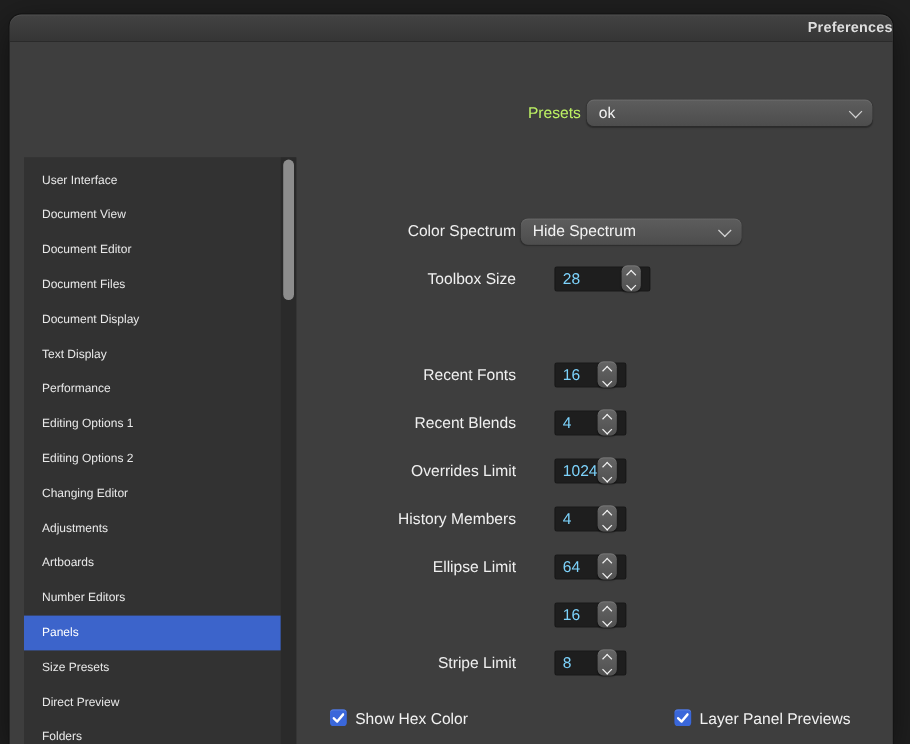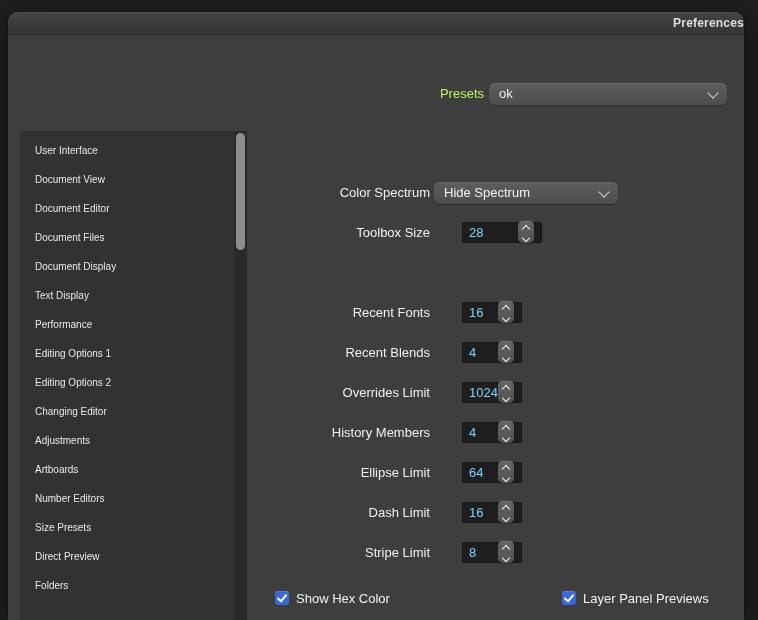--- a/index.html
+++ b/index.html
@@ -153,20 +153,23 @@
   </div>
         <div class="sb-item">
     <span>Adjustments</span>
   </div>
         <div class="sb-item">
     <span>Artboards</span>
   </div>
         <div class="sb-item">
     <span>Number Editors</span>
   </div>
+        <div class="sb-item selected">
+    <span>Panels</span>
+  </div>
         <div class="sb-item">
     <span>Size Presets</span>
   </div>
         <div class="sb-item">
     <span>Direct Preview</span>
   </div>
         <div class="sb-item">
     <span>Folders</span>
   </div>
       </div>
@@ -227,21 +230,20 @@
   </div>
       <div class="row" style="top: 450px;">
     <span class="form-label">Ellipse Limit</span>
     <input class="num-field" readonly="" value="64" style="">
     <div class="stepper">
       <span class="chev up"></span>
       <span class="chev down"></span>
     </div>
   </div>
       <div class="row" style="top: 490px;">
-    <span class="form-label">Dash Limit</span>
     <input class="num-field" readonly="" value="16" style="">
     <div class="stepper">
       <span class="chev up"></span>
       <span class="chev down"></span>
     </div>
   </div>
       <div class="row" style="top: 530px; padding-left: 18px;">
     <span class="form-label">Stripe Limit</span>
     <input class="num-field" readonly="" value="8" style="">
     <div class="stepper">

